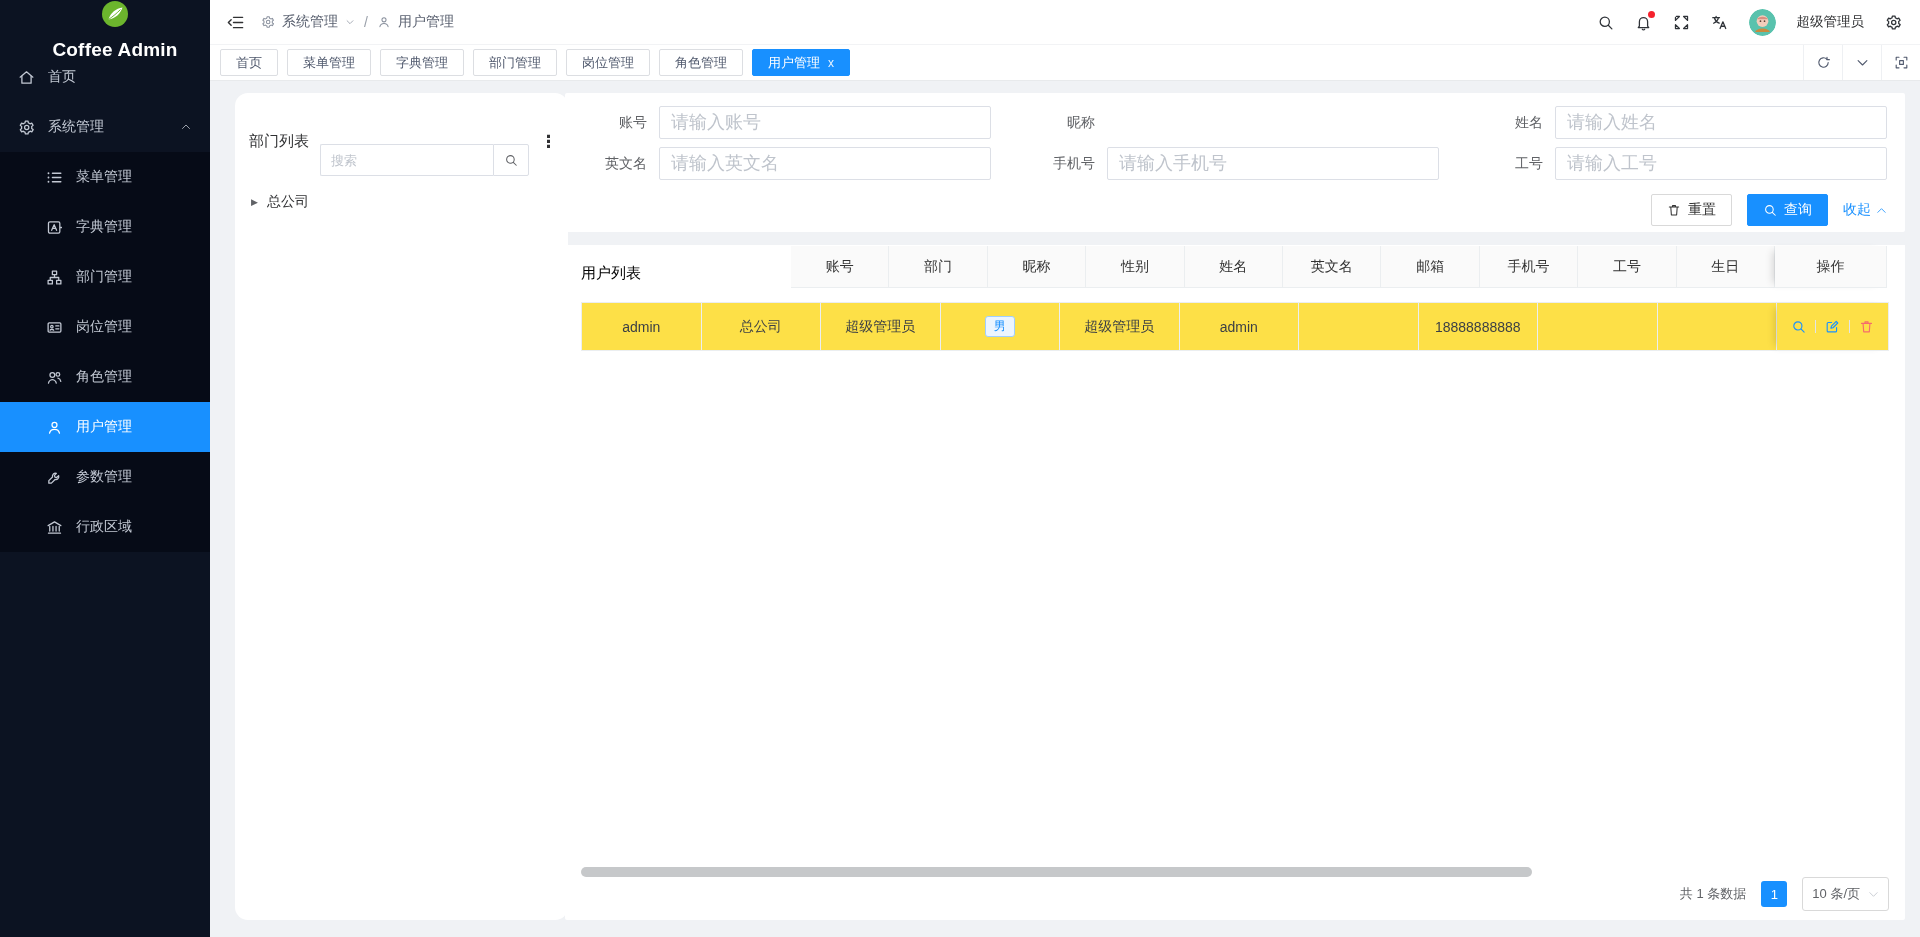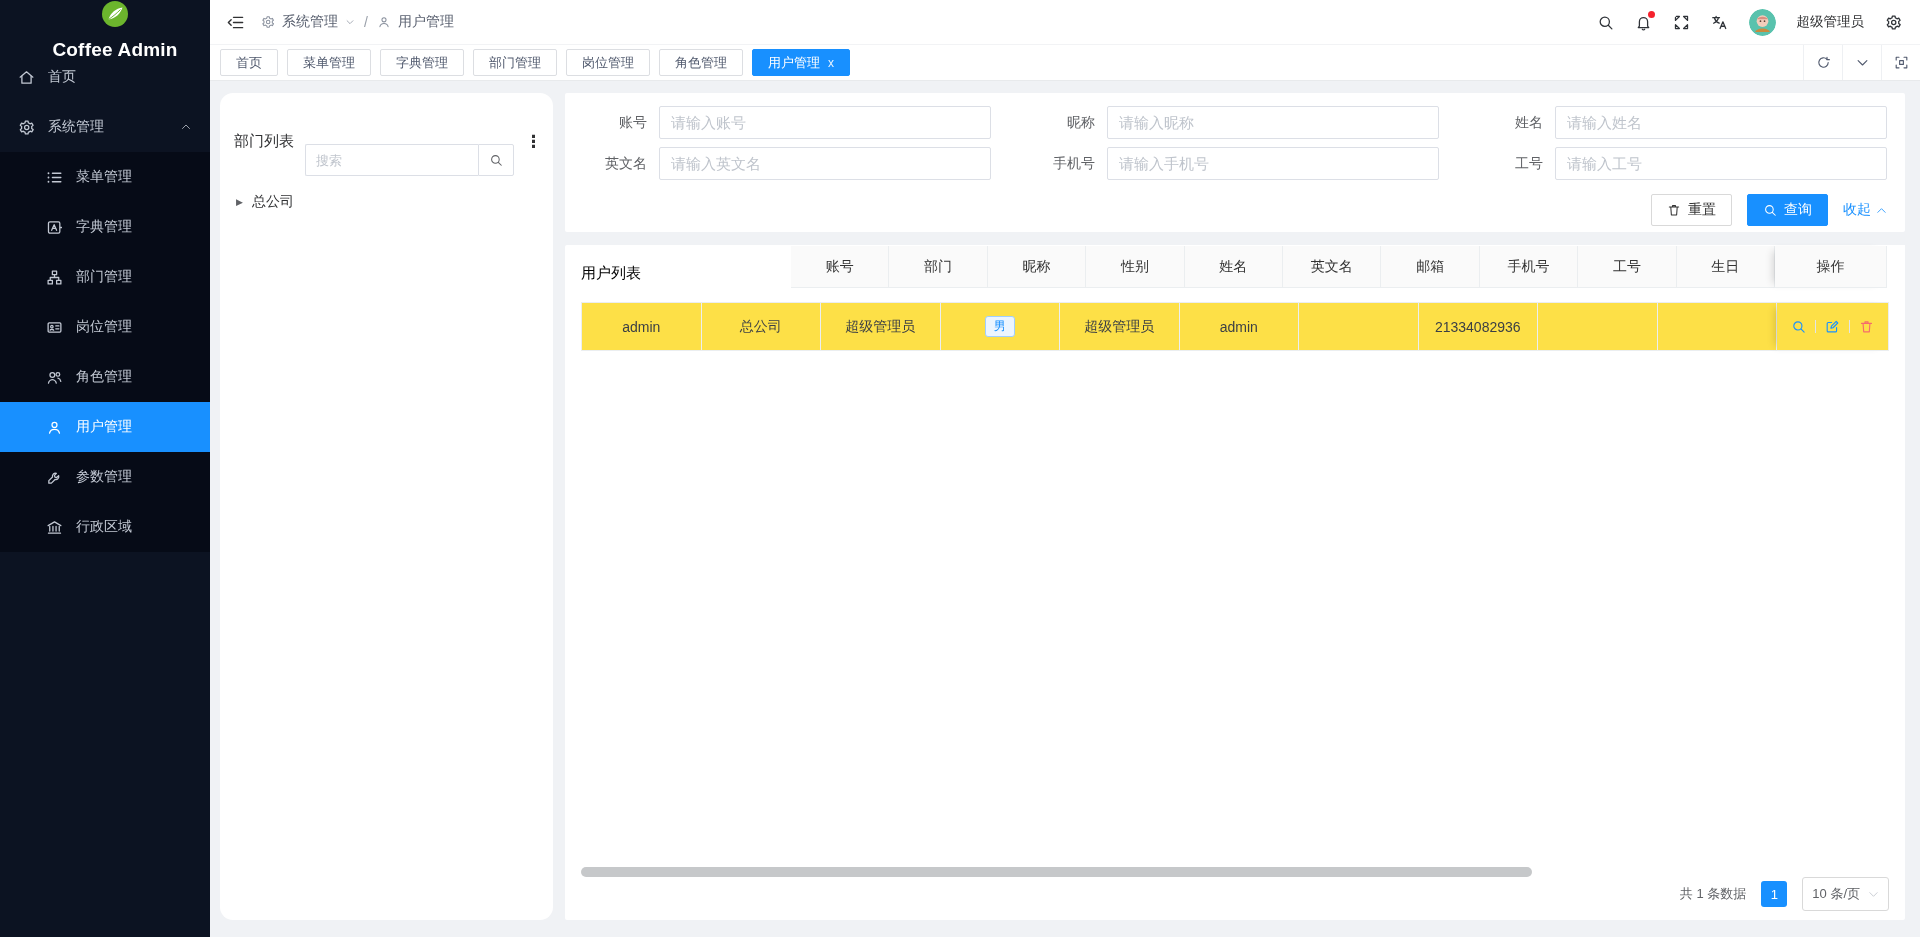--- a/index.html
+++ b/index.html
@@ -42,38 +42,38 @@
   
   .tabbar { position:absolute; left:210px; top:44px; right:0; height:37px; background:#fff; border-top:1px solid #f2f3f5; border-bottom:1px solid #e8eaec; display:flex; align-items:center; padding-left:10px; }
   .tab { height:27px; display:flex; align-items:center; padding:0 15px; background:#fff; border:1px solid #dcdee2; border-radius:2px; margin-right:9px; font-size:13px; color:#515a6e; gap:8px; cursor:pointer; white-space:nowrap; }
   .tab.active { background:#1890ff; border-color:#1890ff; color:#fff; }
   .tab-close { font-size:12px; opacity:.9; }
   .tab-controls { margin-left:auto; display:flex; height:100%; }
   .tc { width:39px; height:100%; display:flex; align-items:center; justify-content:center; border-left:1px solid #eef0f3; color:#515a6e; cursor:pointer; }
   .tc .ic { width:15px; height:15px; }
 
   
-  .dept-card { position:absolute; left:220px; top:93px; width:333px; bottom:17px; background:#fff; border-radius:13px; padding:13px 14px; }
+  .dept-card { position:absolute; left:235px; top:93px; width:333px; bottom:17px; background:#fff; border-radius:13px; padding:13px 14px; }
   .dept-head { display:flex; align-items:center; gap:11px; }
   .dept-title { font-size:15px; color:#303133; white-space:nowrap; }
   .dept-search { flex:1; display:flex; min-width:0;margin-top:38px; }
   .dept-search input { flex:1; min-width:0; height:32px; border:1px solid #dcdfe6; border-right:none; border-radius:2px 0 0 2px; padding:0 10px; font-size:13px; color:#333; outline:none; }
   input::placeholder { color:#bfc4cc; }
   .btn-sq { width:36px; height:32px; border:1px solid #dcdfe6; border-radius:0 2px 2px 0; display:flex; align-items:center; justify-content:center; color:#606266; background:#fff; cursor:pointer; }
   .btn-sq .ic { width:14px; height:14px; }
   .dept-more { color:#303133; font-size:17px; font-weight:bold; width:14px; text-align:center; cursor:pointer; line-height:1; }
   .tree-node { margin-top:17px; display:flex; align-items:center; gap:9px; font-size:14px; color:#303133; padding-left:2px; cursor:pointer; }
   .tree-caret { font-size:9px; color:#606266; }
 
   
   .filter-card { position:absolute; left:565px; top:93px; right:15px; height:139px; background:#fff; border-radius:2px; padding:13px 18px 0; }
   .f-row { display:flex; gap:40px; margin-bottom:8px; }
   .f-group { flex:1; display:flex; align-items:center; min-width:0; }
   .f-label { width:64px; text-align:right; margin-right:12px; font-size:14px; color:#606266; white-space:nowrap; flex:none; }
-  .f-group input { flex:1; min-width:0; height:33px; border:1px solid #dcdfe6; border-radius:2px; padding:0 11px; font-size:15px; color:#333; outline:none; }
+  .f-group input { flex:1; min-width:0; height:33px; border:1px solid #dcdfe6; border-radius:2px; padding:0 11px; font-size:18px; color:#333; outline:none; }
   .f-actions { display:flex; justify-content:flex-end; align-items:center; gap:15px; margin-top:14px; }
   .btn { height:32px; display:inline-flex; align-items:center; gap:7px; padding:0 15px; border-radius:2px; font-size:14px; border:1px solid #d9d9d9; background:#fff; color:#333; cursor:pointer; white-space:nowrap; }
   .btn .ic { width:14px; height:14px; }
   .btn-primary { background:#1890ff; border-color:#1890ff; color:#fff; }
   .btn-warning { background:#ecbd41; border-color:#ecbd41; color:#fff; }
   .link-collapse { color:#1890ff; font-size:14px; display:flex; align-items:center; gap:5px; cursor:pointer; }
   .link-collapse .ic { width:11px; height:11px; }
 
   
   .table-card { position:absolute; left:565px; top:245px; right:15px; bottom:17px; background:#fff; border-radius:2px; padding:13px 16px; }
@@ -330,21 +330,20 @@
 </section>
 
 <section class="filter-card">
   <div class="f-row">
     <div class="f-group">
       <span class="f-label">账号</span>
       <input placeholder="请输入账号" style="">
     </div>
     <div class="f-group">
       <span class="f-label">昵称</span>
-      <input placeholder="请输入昵称" style="">
     </div>
     <div class="f-group">
       <span class="f-label">姓名</span>
       <input placeholder="请输入姓名" style="">
     </div>
   </div>
   <div class="f-row">
     <div class="f-group">
       <span class="f-label">英文名</span>
       <input placeholder="请输入英文名" style="">
@@ -430,21 +429,21 @@
     <div class="t-row body">
       <div class="t-cell">admin</div>
       <div class="t-cell">总公司</div>
       <div class="t-cell">超级管理员</div>
       <div class="t-cell">
           <span class="tag-male">男</span>
         </div>
       <div class="t-cell">超级管理员</div>
       <div class="t-cell">admin</div>
       <div class="t-cell"></div>
-      <div class="t-cell">21334082936</div>
+      <div class="t-cell">18888888888</div>
       <div class="t-cell"></div>
       <div class="t-cell"></div>
       <div class="t-cell op">
         <span class="op-icons">
           <svg class="ic op-view" viewBox="0 0 24 24">
               <circle cx="11" cy="11" r="6.5"></circle>
               <path d="M15.9 15.9 21 21"></path>
             </svg>
           <span class="op-sep"></span>
           <svg class="ic op-edit" viewBox="0 0 24 24">

